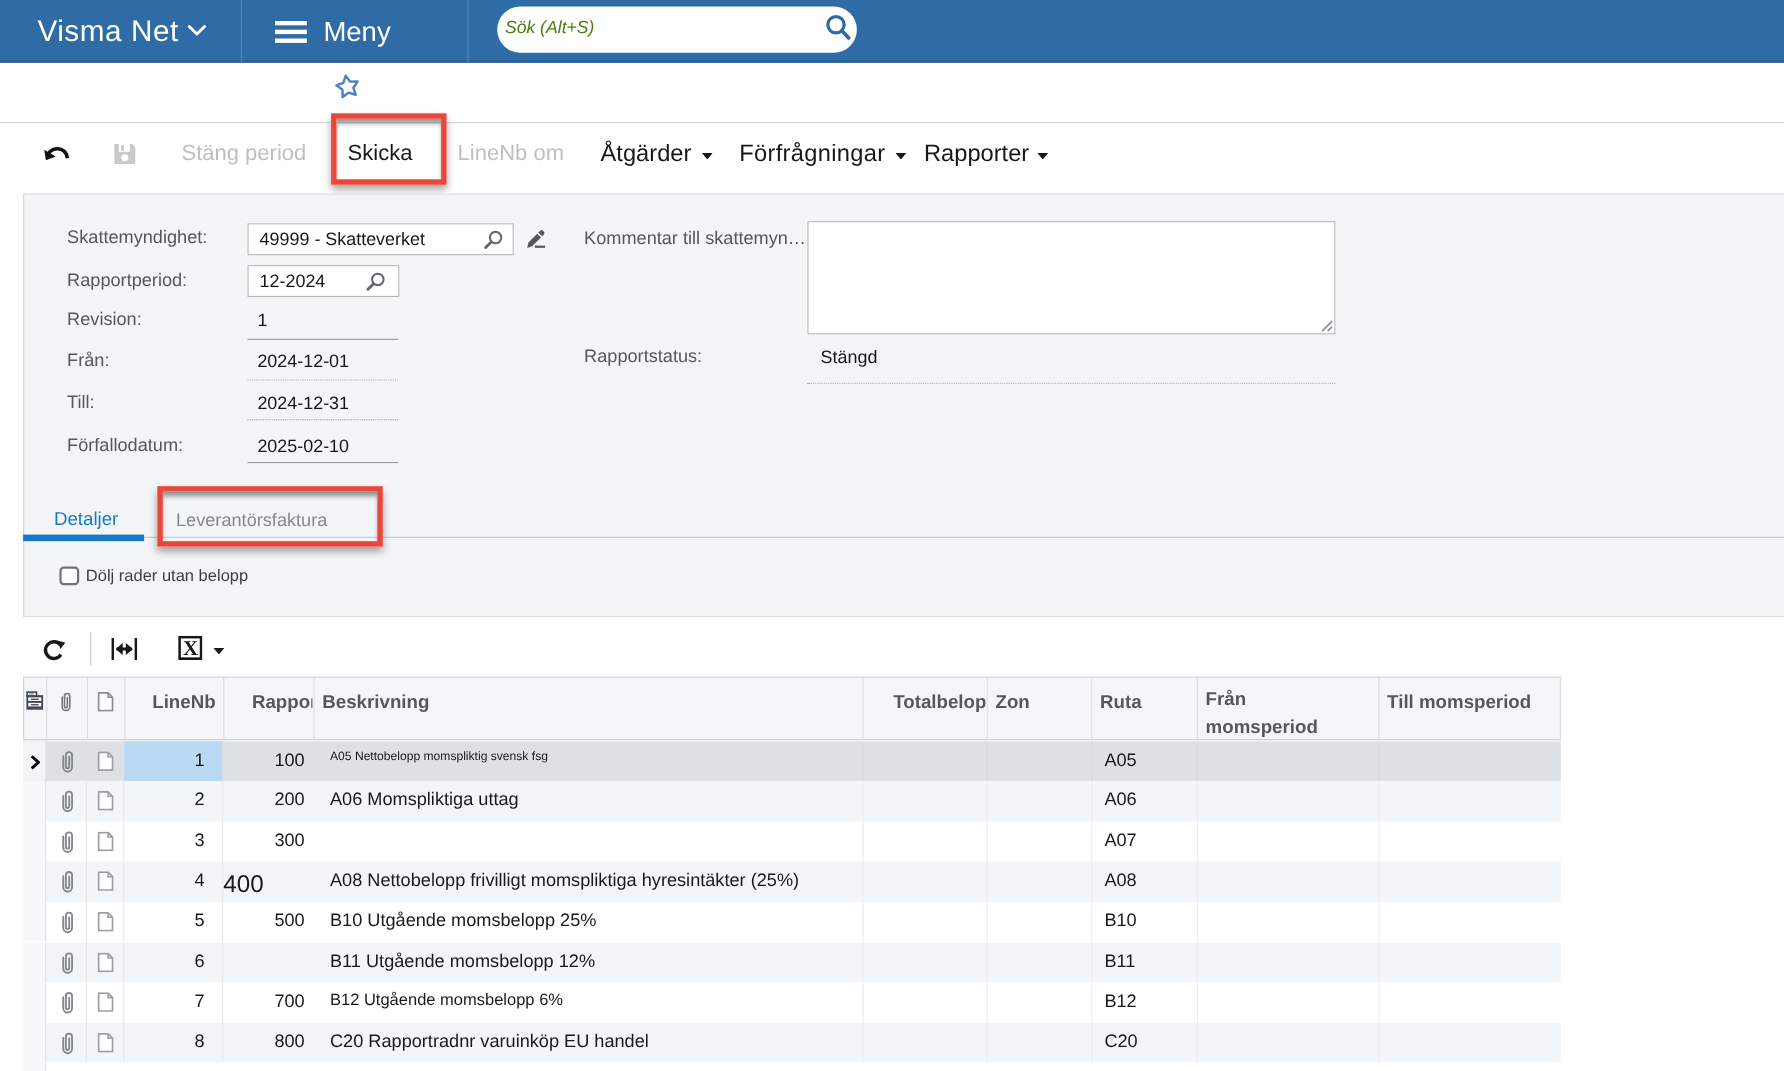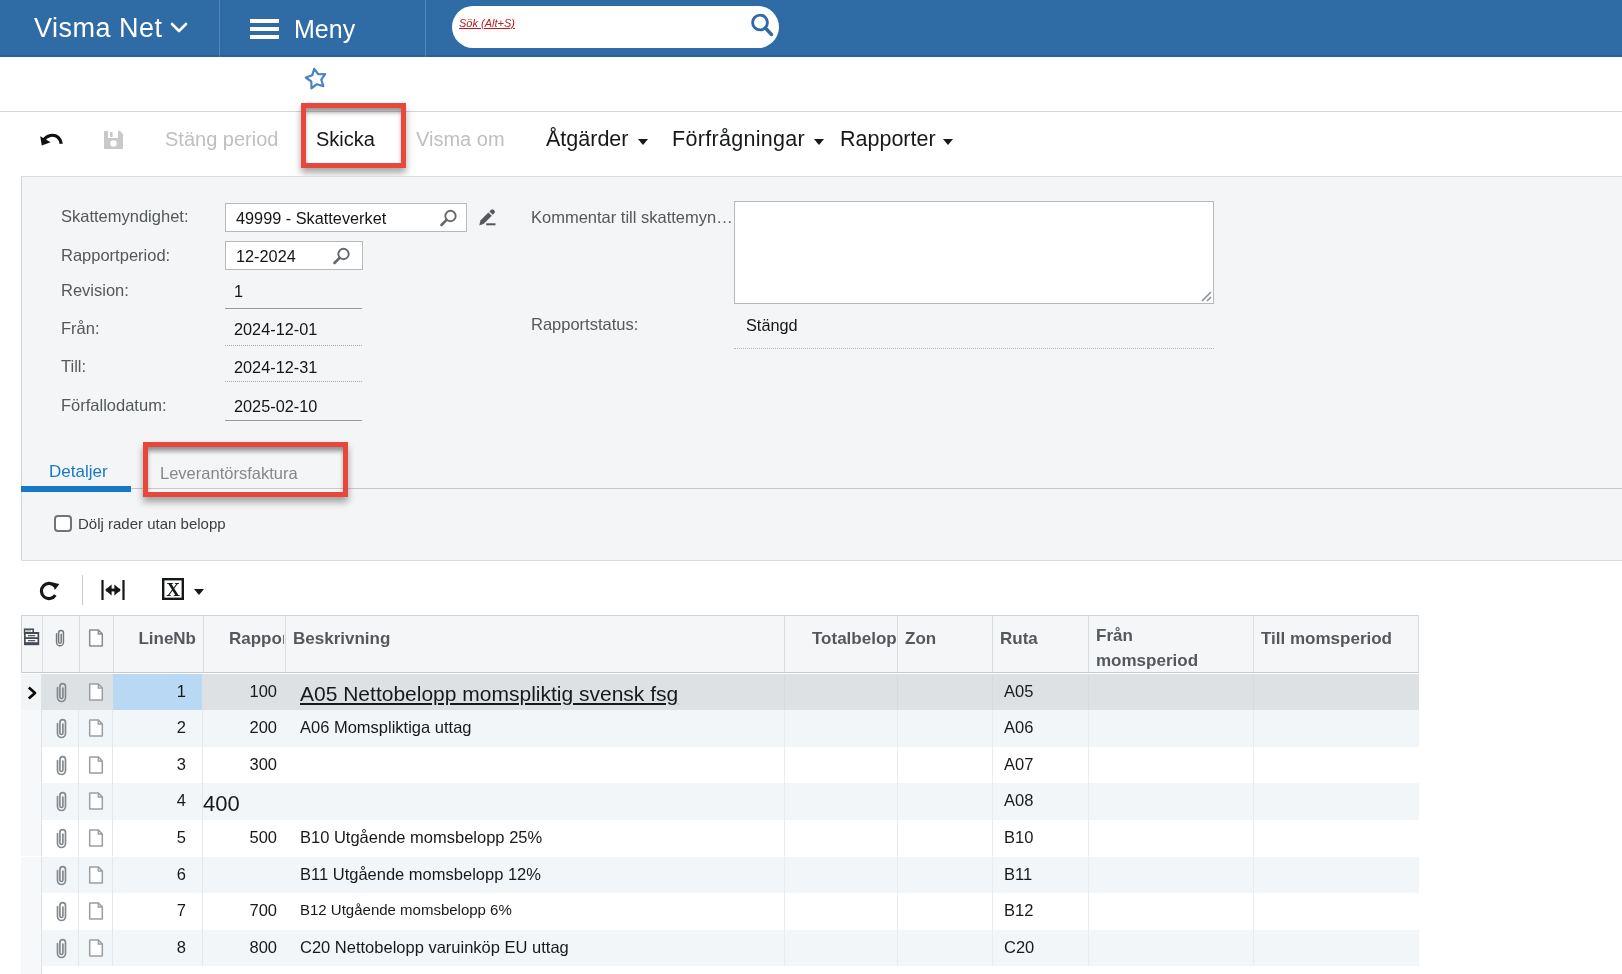--- a/index.html
+++ b/index.html
@@ -18,21 +18,21 @@
     </svg>
   <div class="abs" style="left:219px;top:0;width:1px;height:57px;background:#5585b4;"></div>
   <svg class="abs" style="left:250px;top:19px;" width="29" height="20" viewBox="0 0 29 20">
       <rect x="0" y="0" width="29" height="4" fill="#fff"></rect>
       <rect x="0" y="8" width="29" height="4" fill="#fff"></rect>
       <rect x="0" y="16" width="29" height="4" fill="#fff"></rect>
     </svg>
   <div class="abs" style="left:294px;top:15px;color:#fff;font-size:25px;">Meny</div>
   <div class="abs" style="left:425px;top:0;width:1px;height:57px;background:#5585b4;"></div>
   <div class="abs" style="left:452px;top:6px;width:327px;height:42px;background:#fff;border-radius:21px;"></div>
-  <div class="abs" style="left:459px;top:17px;color:#b91c1c;font-size:11px;font-style:italic;text-decoration:underline;">Sök (Alt+S)</div>
+  <div class="abs" style="left:459px;top:17px;color:#4d7c0f;font-size:16px;font-style:italic;">Sök (Alt+S)</div>
   <svg class="abs" style="left:748px;top:12px;" width="27" height="26" viewBox="0 0 27 26">
       <circle cx="12" cy="10.5" r="7.4" fill="none" stroke="#2e6ba6" stroke-width="2.9"></circle>
       <line x1="17.4" y1="16" x2="23.5" y2="22.5" stroke="#2e6ba6" stroke-width="3.4" stroke-linecap="round"></line>
     </svg>
 
   <svg class="abs" style="left:304px;top:67px;" width="24" height="24" viewBox="0 0 24 24">
       <path d="M12 1.7 L15.12 7.71 L21.8 8.82 L17.04 13.64 L18.05 20.33 L12 17.3 L5.95 20.33 L6.96 13.64 L2.2 8.82 L8.88 7.71 Z" fill="#fff" stroke="#4b82c4" stroke-width="2.2" stroke-linejoin="round" transform="rotate(-10 12 12)"></path>
     </svg>
 
   <div class="abs" style="left:0;top:111px;width:1622px;height:1px;background:#d6d6d6;"></div>
@@ -43,21 +43,21 @@
     </svg>
 
   <svg class="abs" style="left:103px;top:130px;" width="21" height="20" viewBox="0 0 21 20">
       <path d="M1 1 H17 L20 4 V19 H1 Z" fill="#c7c9ca"></path>
       <rect x="5" y="1" width="10" height="7" fill="#fff"></rect>
       <rect x="7" y="2" width="2.6" height="5" fill="#c7c9ca"></rect>
       <circle cx="10.5" cy="13.5" r="3.2" fill="#fff"></circle>
     </svg>
   <div class="abs" style="left:165px;top:128px;color:#bdbfc1;font-size:20px;">Stäng period</div>
   <div class="abs" style="left:316px;top:128px;color:#161819;font-size:20px;">Skicka</div>
-  <div class="abs" style="left:416px;top:128px;color:#bdbfc1;font-size:20px;">Visma om</div>
+  <div class="abs" style="left:416px;top:128px;color:#bdbfc1;font-size:20px;">LineNb om</div>
   <div class="abs" style="left:546px;top:127px;color:#161819;font-size:21.5px;">Åtgärder</div>
   <svg class="abs" style="left:638px;top:139px;" width="10" height="6" viewBox="0 0 10 6">
       <path d="M0 0 H10 L5 6 Z" fill="#161819"></path>
     </svg>
   <div class="abs" style="left:672px;top:127px;color:#161819;font-size:21.5px;letter-spacing:0.3px;">Förfrågningar</div>
   <svg class="abs" style="left:814px;top:139px;" width="10" height="6" viewBox="0 0 10 6">
       <path d="M0 0 H10 L5 6 Z" fill="#161819"></path>
     </svg>
   <div class="abs" style="left:840px;top:127px;color:#161819;font-size:21.5px;">Rapporter</div>
   <svg class="abs" style="left:943px;top:139px;" width="10" height="6" viewBox="0 0 10 6">
@@ -196,21 +196,21 @@
         <svg class="abs" style="left:33px;top:8px;" width="15" height="22" viewBox="0 0 15 22">
           <path d="M3.5 5.5 v10 a4 4 0 0 0 8 0 V4.5 a2.8 2.8 0 0 0 -5.6 0 v10.5 a1.5 1.5 0 0 0 3 0 V6" fill="none" stroke="#84898d" stroke-width="1.7" stroke-linecap="round"></path>
         </svg>
         <div class="abs" style="left:58px;top:0;width:34px;height:36.6px;border-right:1px solid #dee1e4;"></div>
         <svg class="abs" style="left:67px;top:9px;" width="16" height="18" viewBox="0 0 17 20">
           <path d="M1.5 1 H11 L15.5 5.5 V19 H1.5 Z" fill="#fff" stroke="#9b9fa3" stroke-width="1.7" stroke-linejoin="round"></path>
           <path d="M11 1 V5.5 H15.5" fill="none" stroke="#9b9fa3" stroke-width="1.5"></path>
         </svg>
         <div class="abs" style="left:92px;top:0;width:90px;height:36.6px;background:#b9d8f3;border-right:1px solid #dee1e4;color:#17191b;font-size:16.5px;text-align:right;padding:8px 16px 0 0;">1</div>
         <div class="abs" style="left:182px;top:0;width:82px;height:36.6px;color:#17191b;font-size:16.5px;text-align:right;padding:8px 8px 0 0;">100</div>
-        <div class="abs" style="left:279px;top:8px;color:#17191b;font-size:21px;text-decoration:underline;">A05 Nettobelopp momspliktig svensk fsg</div>
+        <div class="abs" style="left:279px;top:8px;color:#17191b;font-size:11px;">A05 Nettobelopp momspliktig svensk fsg</div>
         <div class="abs" style="left:763px;top:0;width:1px;height:36.6px;background:#d6dade;"></div>
         <div class="abs" style="left:876px;top:0;width:1px;height:36.6px;background:#d6dade;"></div>
         <div class="abs" style="left:971px;top:0;width:1px;height:36.6px;background:#d6dade;"></div>
         <div class="abs" style="left:1067px;top:0;width:1px;height:36.6px;background:#d6dade;"></div>
         <div class="abs" style="left:1232px;top:0;width:1px;height:36.6px;background:#d6dade;"></div>
         <div class="abs" style="left:983px;top:8px;color:#17191b;font-size:16.5px;">A05</div>
       </div>
   <div class="abs" style="left:21px;top:710.1px;width:1398px;height:36.6px;background:#f3f6f9;">
         <div class="abs" style="left:0;top:0;width:21px;height:36.6px;background:#f7f8f9;border-right:1px solid #e0e3e6;"></div>
         <div class="abs" style="left:21px;top:0;width:37px;height:36.6px;border-right:1px solid #e4e7ea;"></div>
@@ -258,20 +258,21 @@
         <svg class="abs" style="left:33px;top:8px;" width="15" height="22" viewBox="0 0 15 22">
           <path d="M3.5 5.5 v10 a4 4 0 0 0 8 0 V4.5 a2.8 2.8 0 0 0 -5.6 0 v10.5 a1.5 1.5 0 0 0 3 0 V6" fill="none" stroke="#84898d" stroke-width="1.7" stroke-linecap="round"></path>
         </svg>
         <div class="abs" style="left:58px;top:0;width:34px;height:36.6px;border-right:1px solid #e4e7ea;"></div>
         <svg class="abs" style="left:67px;top:9px;" width="16" height="18" viewBox="0 0 17 20">
           <path d="M1.5 1 H11 L15.5 5.5 V19 H1.5 Z" fill="#fff" stroke="#9b9fa3" stroke-width="1.7" stroke-linejoin="round"></path>
           <path d="M11 1 V5.5 H15.5" fill="none" stroke="#9b9fa3" stroke-width="1.5"></path>
         </svg>
         <div class="abs" style="left:92px;top:0;width:90px;height:36.6px;border-right:1px solid #e4e7ea;color:#17191b;font-size:16.5px;text-align:right;padding:8px 16px 0 0;">4</div>
         <div class="abs" style="left:182px;top:0;width:82px;height:36.6px;color:#17191b;font-size:22px;text-align:left;padding:8px 8px 0 0;">400</div>
+        <div class="abs" style="left:279px;top:8px;color:#17191b;font-size:16.5px;">A08 Nettobelopp frivilligt momspliktiga hyresintäkter (25%)</div>
         <div class="abs" style="left:763px;top:0;width:1px;height:36.6px;background:#e9ecef;"></div>
         <div class="abs" style="left:876px;top:0;width:1px;height:36.6px;background:#e9ecef;"></div>
         <div class="abs" style="left:971px;top:0;width:1px;height:36.6px;background:#e9ecef;"></div>
         <div class="abs" style="left:1067px;top:0;width:1px;height:36.6px;background:#e9ecef;"></div>
         <div class="abs" style="left:1232px;top:0;width:1px;height:36.6px;background:#e9ecef;"></div>
         <div class="abs" style="left:983px;top:8px;color:#17191b;font-size:16.5px;">A08</div>
       </div>
   <div class="abs" style="left:21px;top:819.9px;width:1398px;height:36.6px;background:#ffffff;">
         <div class="abs" style="left:0;top:0;width:21px;height:36.6px;background:#f7f8f9;border-right:1px solid #e0e3e6;"></div>
         <div class="abs" style="left:21px;top:0;width:37px;height:36.6px;border-right:1px solid #e4e7ea;"></div>
@@ -341,21 +342,21 @@
         <svg class="abs" style="left:33px;top:8px;" width="15" height="22" viewBox="0 0 15 22">
           <path d="M3.5 5.5 v10 a4 4 0 0 0 8 0 V4.5 a2.8 2.8 0 0 0 -5.6 0 v10.5 a1.5 1.5 0 0 0 3 0 V6" fill="none" stroke="#84898d" stroke-width="1.7" stroke-linecap="round"></path>
         </svg>
         <div class="abs" style="left:58px;top:0;width:34px;height:36.6px;border-right:1px solid #e4e7ea;"></div>
         <svg class="abs" style="left:67px;top:9px;" width="16" height="18" viewBox="0 0 17 20">
           <path d="M1.5 1 H11 L15.5 5.5 V19 H1.5 Z" fill="#fff" stroke="#9b9fa3" stroke-width="1.7" stroke-linejoin="round"></path>
           <path d="M11 1 V5.5 H15.5" fill="none" stroke="#9b9fa3" stroke-width="1.5"></path>
         </svg>
         <div class="abs" style="left:92px;top:0;width:90px;height:36.6px;border-right:1px solid #e4e7ea;color:#17191b;font-size:16.5px;text-align:right;padding:8px 16px 0 0;">8</div>
         <div class="abs" style="left:182px;top:0;width:82px;height:36.6px;color:#17191b;font-size:16.5px;text-align:right;padding:8px 8px 0 0;">800</div>
-        <div class="abs" style="left:279px;top:8px;color:#17191b;font-size:16.5px;">C20 Nettobelopp varuinköp EU uttag</div>
+        <div class="abs" style="left:279px;top:8px;color:#17191b;font-size:16.5px;">C20 Rapportradnr varuinköp EU handel</div>
         <div class="abs" style="left:763px;top:0;width:1px;height:36.6px;background:#e9ecef;"></div>
         <div class="abs" style="left:876px;top:0;width:1px;height:36.6px;background:#e9ecef;"></div>
         <div class="abs" style="left:971px;top:0;width:1px;height:36.6px;background:#e9ecef;"></div>
         <div class="abs" style="left:1067px;top:0;width:1px;height:36.6px;background:#e9ecef;"></div>
         <div class="abs" style="left:1232px;top:0;width:1px;height:36.6px;background:#e9ecef;"></div>
         <div class="abs" style="left:983px;top:8px;color:#17191b;font-size:16.5px;">C20</div>
       </div>
   <div class="abs" style="left:21px;top:966.3px;width:1398px;height:7.7000000000000455px;background:#fff;">
         <div class="abs" style="left:0;top:0;width:21px;height:100%;background:#f7f8f9;border-right:1px solid #e0e3e6;"></div>
       </div>

